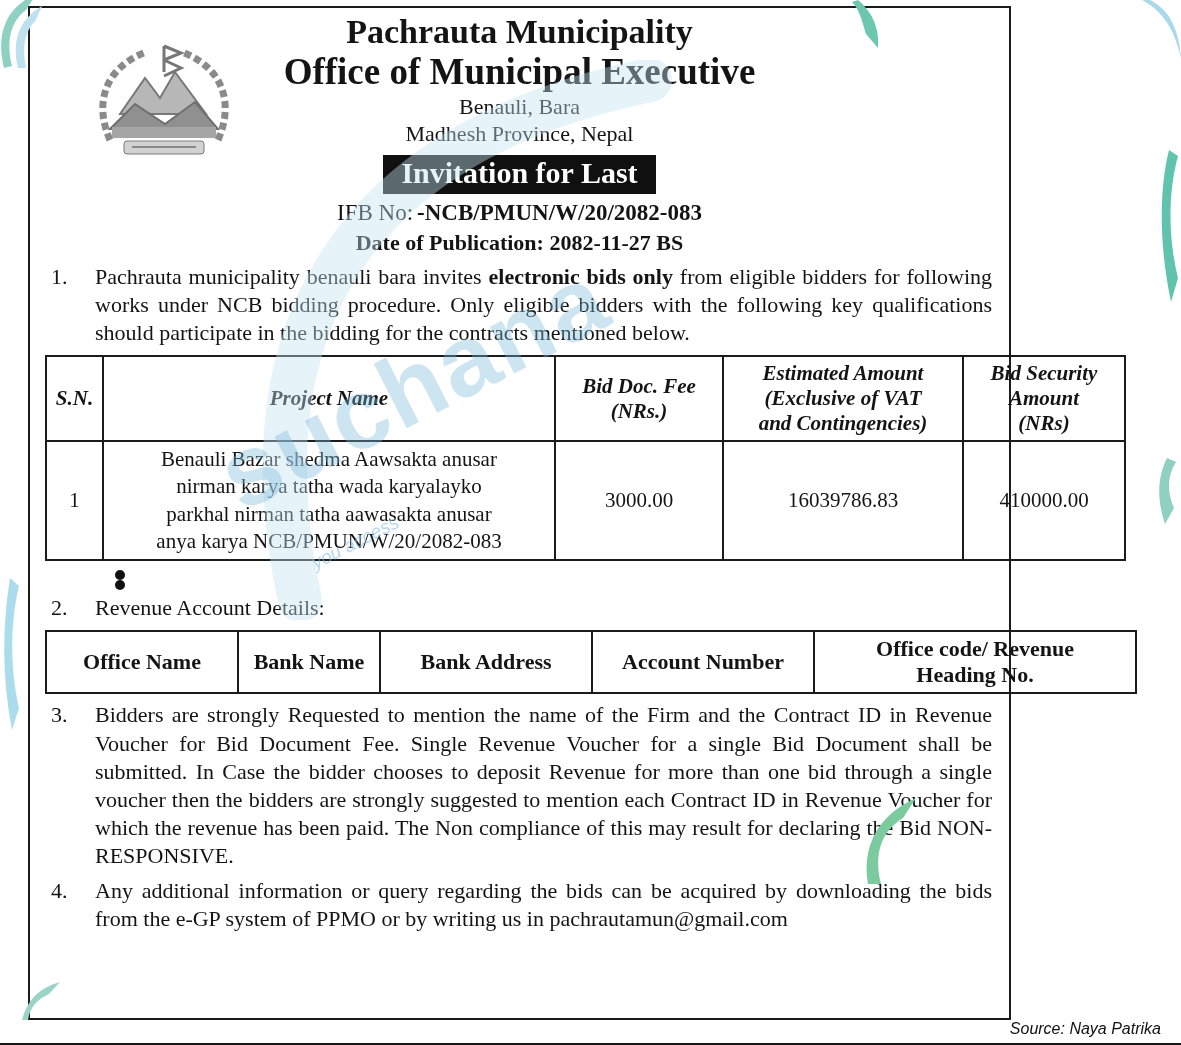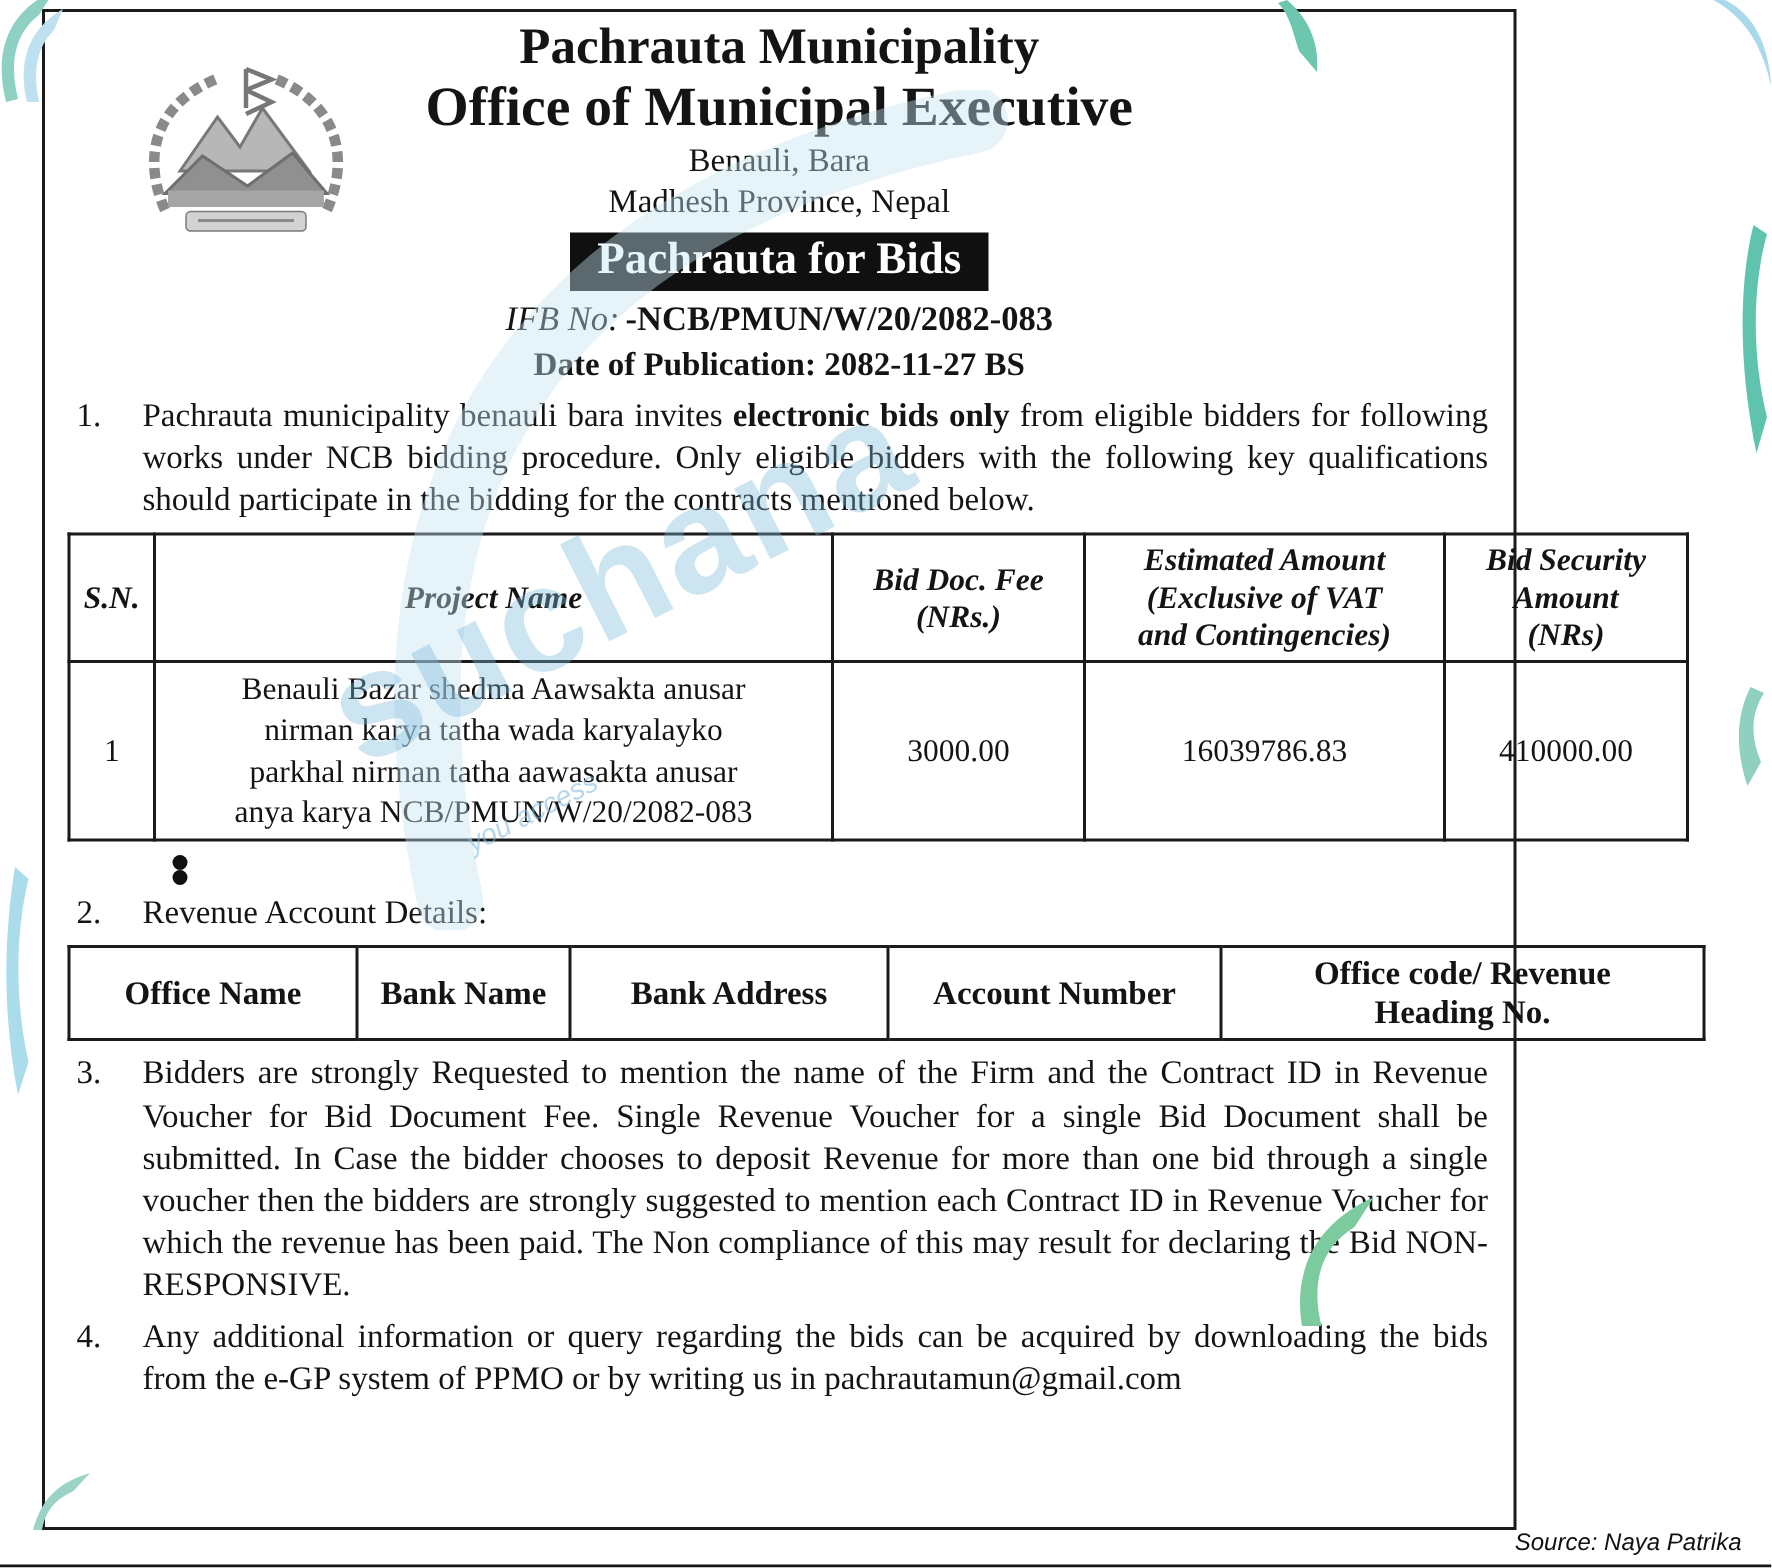--- a/index.html
+++ b/index.html
@@ -14,21 +14,21 @@
     padding:4px 15px 0 15px;background:#fff;
   }
   .emblem{position:absolute;left:58px;top:34px;width:152px;height:118px;}
   .center{text-align:center;}
   .h1{font-size:34px;font-weight:bold;line-height:1.15;}
   .h2{font-size:37px;font-weight:bold;line-height:1.12;}
   .addr{font-size:22px;line-height:1.26;}
   .banner-row{text-align:center;margin:7px 0 5px;}
   .banner{display:inline-block;background:#101010;color:#fff;font-weight:bold;font-size:30px;padding:1px 18px 4px;}
   .ifb{font-size:23px;line-height:1.2;}
-  .ifb-label{font-style:italic;margin-right:4px;}
+  .ifb-label{margin-right:4px;}
   .ifb-value{font-weight:bold;}
   .pub{font-size:22px;font-weight:bold;margin-top:3px;}
   .para{display:flex;margin-top:7px;font-size:22px;line-height:1.28;}
   .para .num{flex:0 0 44px;padding-left:6px;}
   .para .ptext{flex:1;text-align:justify;padding-right:2px;}
   table{width:100%;border-collapse:collapse;table-layout:fixed;margin-top:8px;}
   th,td{border:2px solid #1b1b1b;text-align:center;vertical-align:middle;white-space:pre-line;padding:4px 6px;box-sizing:border-box;}
   .t1 th{font-size:21px;font-style:italic;font-weight:bold;height:84px;}
   .t1 td{font-size:21px;height:106px;line-height:1.3;}
   .t2 th{font-size:22px;font-weight:bold;height:50px;}
@@ -102,21 +102,21 @@
       <rect x="36" y="99" width="80" height="13" rx="3" fill="#d2d2d2" stroke="#7a7a7a"></rect>
       <line x1="44" y1="105" x2="108" y2="105" stroke="#8a8a8a" stroke-width="2"></line>
     </svg>
   </div>
 
   <div class="center h1">Pachrauta Municipality</div>
   <div class="center h2">Office of Municipal Executive</div>
   <div class="center addr">Benauli, Bara</div>
   <div class="center addr">Madhesh Province, Nepal</div>
   <div class="banner-row">
-    <span class="banner">Pachrauta for Bids</span>
+    <span class="banner">Invitation for Last</span>
   </div>
   <div class="center ifb">
     <span class="ifb-label">IFB No:</span><span class="ifb-value">-NCB/PMUN/W/20/2082-083</span>
   </div>
   <div class="center pub">Date of Publication: 2082-11-27 BS</div>
 
   <div class="para">
     <div class="num">1.</div>
     <div class="ptext"><span>Pachrauta municipality benauli bara invites </span><b>electronic bids only</b><span> from eligible bidders for following works under NCB bidding procedure. Only eligible bidders with the following key qualifications should participate in the bidding for the contracts mentioned below.</span></div>
   </div>

